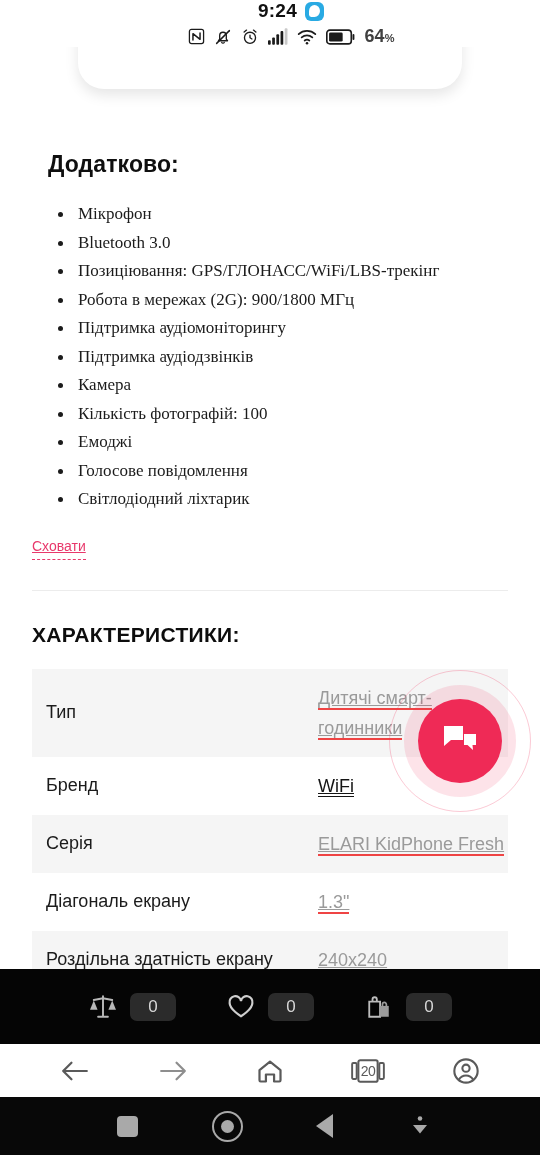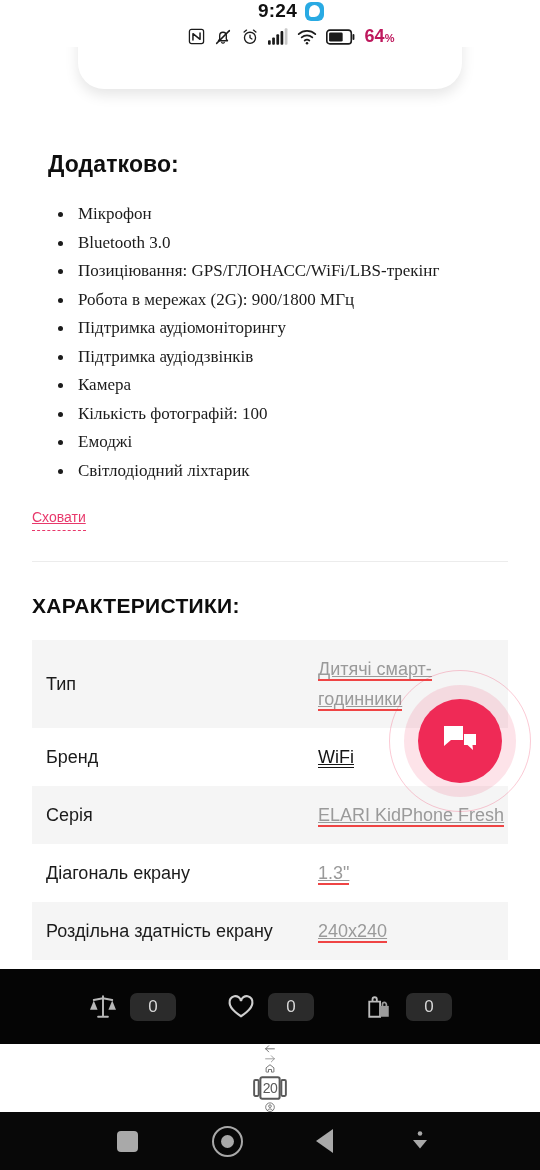--- a/index.html
+++ b/index.html
@@ -62,21 +62,21 @@
   }
   .status-right {
     display: flex;
     align-items: center;
     gap: 9px;
   }
   .status-right svg { display: block; }
   .batt-pct {
     font-size: 18px;
     font-weight: 600;
-    color: #be185d;
+    color: #404040;
     margin-left: 1px;
   }
   .batt-pct .unit { font-size: 11px; }
 
   
   .content {
     position: relative;
     background: #ffffff;
     height: 922px;
     overflow: hidden;
@@ -239,28 +239,27 @@
     font-size: 17px;
     display: flex;
     align-items: center;
     justify-content: center;
     padding: 0 8px;
     box-sizing: border-box;
   }
 
   
   .browserbar {
-    height: 68px;
+    height: 53px;
     background: #ffffff;
     display: flex;
     align-items: center;
     justify-content: space-around;
     padding: 0 26px;
     box-sizing: border-box;
-    flex-direction: column;
   }
   .tabs-btn {
     position: relative;
     width: 34px; height: 30px;
     display: flex; align-items: center; justify-content: center;
   }
   .tabs-count {
     position: absolute;
     font-size: 14px;
     color: #5a5a5a;
@@ -365,20 +364,21 @@
       <ul class="features">
         <li>Мікрофон</li>
         <li>Bluetooth 3.0</li>
         <li>Позиціювання: GPS/ГЛОНАСС/WiFi/LBS-трекінг</li>
         <li>Робота в мережах (2G): 900/1800 МГц</li>
         <li>Підтримка аудіомоніторингу</li>
         <li>Підтримка аудіодзвінків</li>
         <li>Камера</li>
         <li>Кількість фотографій: 100</li>
         <li>Емоджі</li>
+        <li>Голосове повідомлення</li>
         <li>Світлодіодний ліхтарик</li>
       </ul>
 
       <a class="hide-link" href="#">Сховати</a>
 
       <div class="divider"></div>
 
       <h2 class="specs-title">ХАРАКТЕРИСТИКИ:</h2>
 
       <table class="specs">

